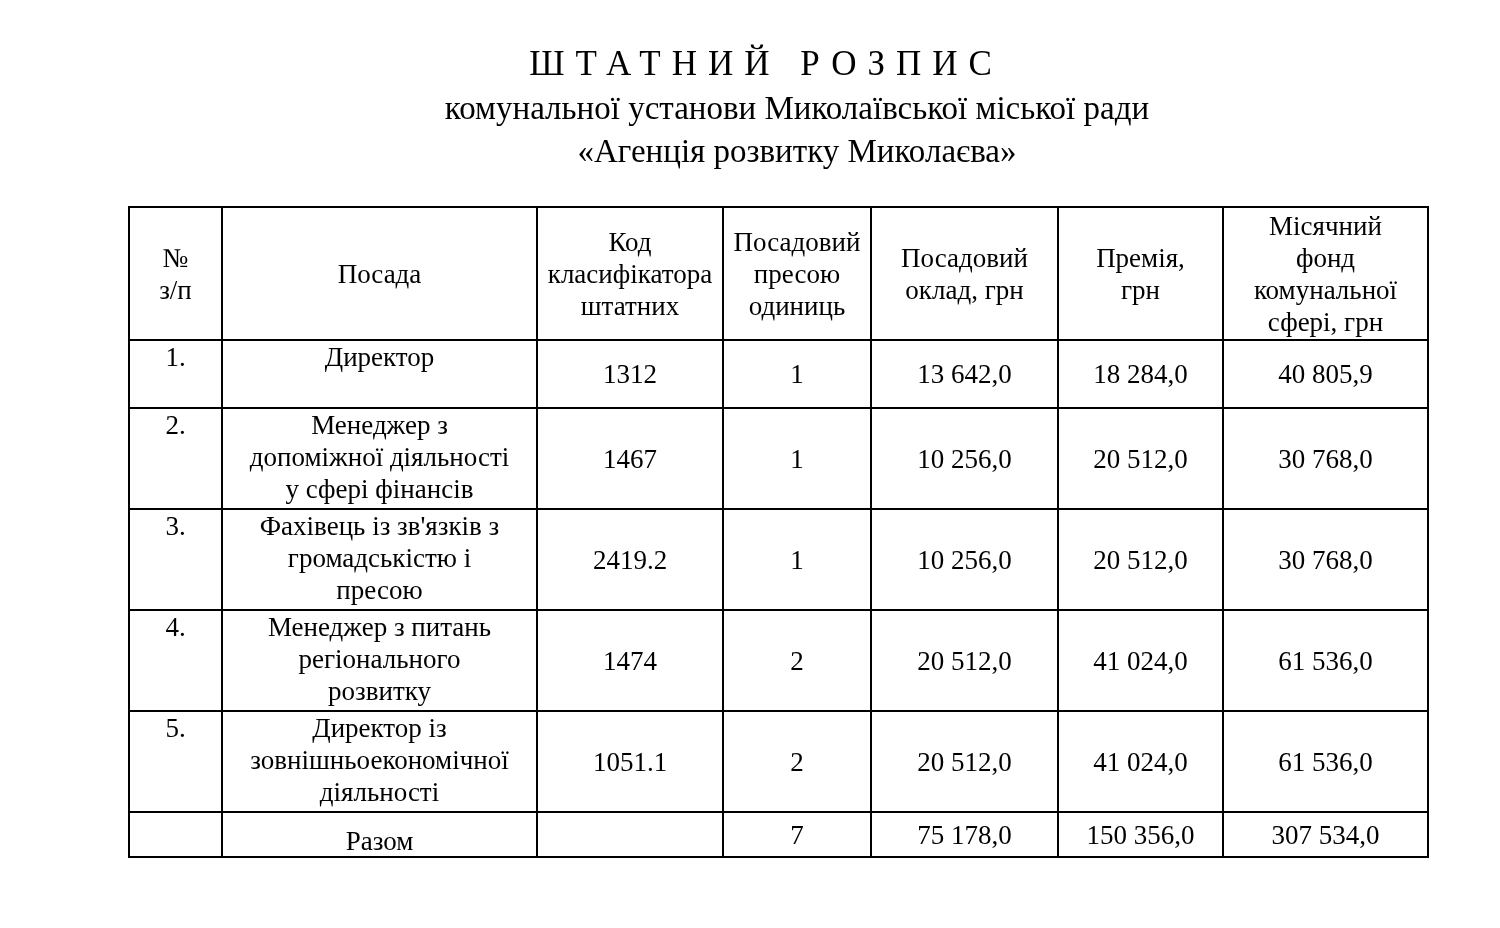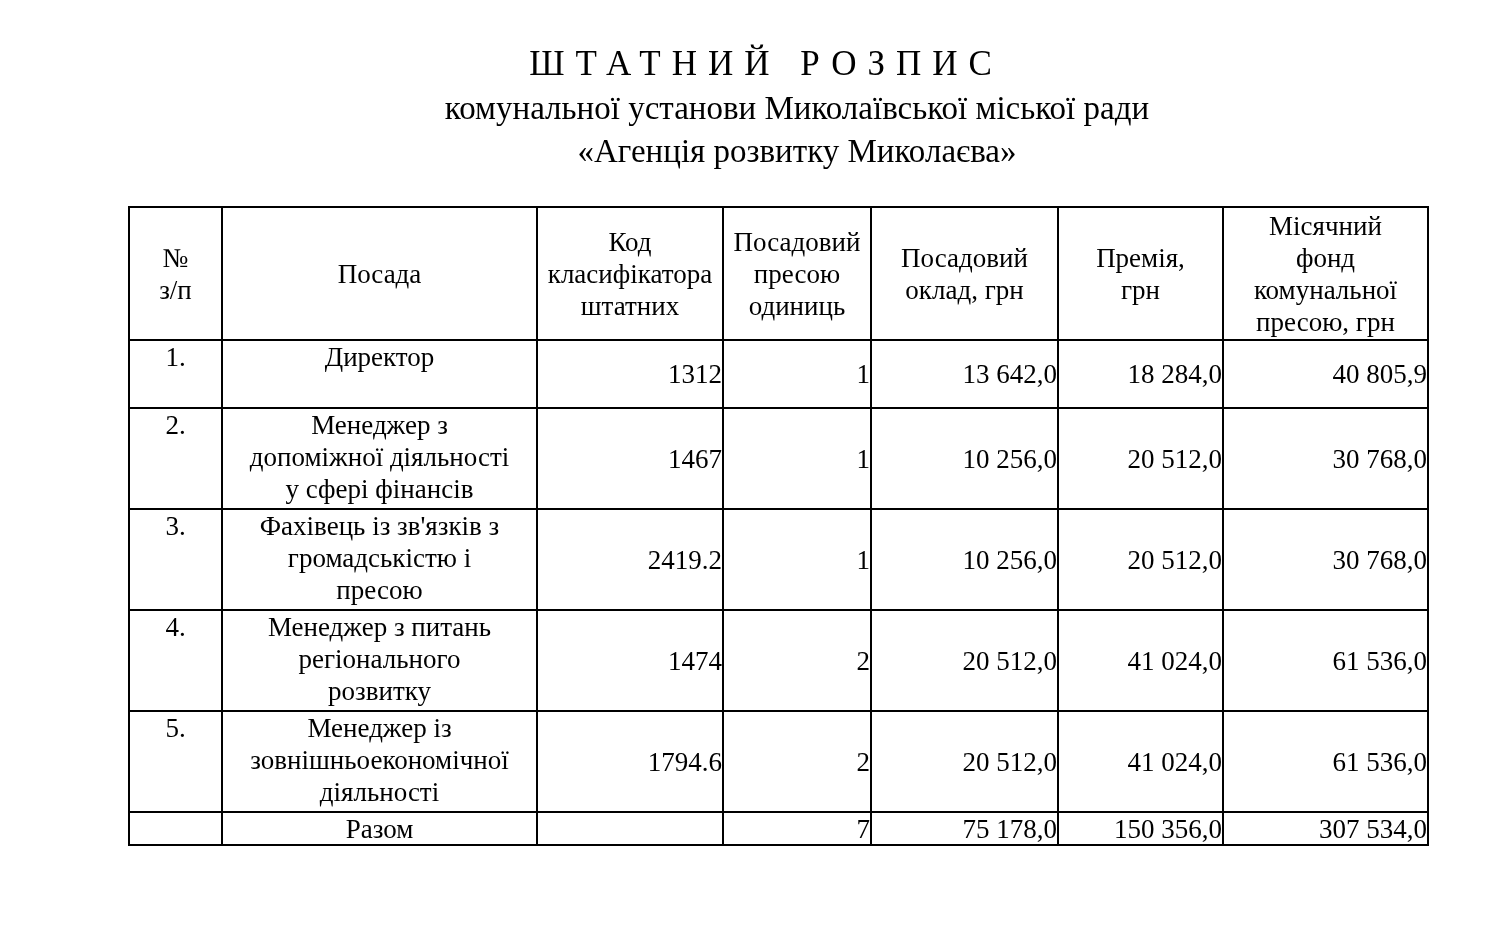--- a/index.html
+++ b/index.html
@@ -61,32 +61,32 @@
       vertical-align: top;
       padding-top: 2px;
     }
     td.pos {
       text-align: center;
       vertical-align: top;
       padding-left: 15px;
       padding-top: 2px;
     }
     td.c {
-      text-align: right;
+      text-align: center;
       vertical-align: middle;
     }
     tr.r1 td { height: 66px; }
     tr.r2 td, tr.r3 td, tr.r4 td, tr.r5 td { height: 99px; }
     tr.total td {
       height: 31px;
       line-height: 30px;
       vertical-align: middle;
       padding-top: 0;
     }
-    tr.total td.pos { padding-top: 0; }
+    tr.total td.pos { padding-top: 12px; }
   </style>
 </head>
 <body>
 
 <div>
   <div class="title">ШТАТНИЙ РОЗПИС</div>
   <div class="subtitle s1">комунальної установи Миколаївської міської ради</div>
   <div class="subtitle s2">«Агенція розвитку Миколаєва»</div>
 </div>
 
@@ -124,21 +124,21 @@
         <span>оклад, грн</span>
       </th>
       <th>
         <span>Премія,</span><br>
         <span>грн</span>
       </th>
       <th>
         <span>Місячний</span><br>
         <span>фонд</span><br>
         <span>комунальної</span><br>
-        <span>пресою, грн</span>
+        <span>сфері, грн</span>
       </th>
     </tr>
   </thead>
   <tbody>
     <tr class="r1">
       <td class="num">1.</td>
       <td class="pos">
         <span>Директор</span>
       </td>
       <td class="c">1312</td>
@@ -182,25 +182,25 @@
       </td>
       <td class="c">1474</td>
       <td class="c">2</td>
       <td class="c">20 512,0</td>
       <td class="c">41 024,0</td>
       <td class="c">61 536,0</td>
     </tr>
     <tr class="r5">
       <td class="num">5.</td>
       <td class="pos">
-        <span>Менеджер із</span><br>
+        <span>Директор із</span><br>
         <span>зовнішньоекономічної</span><br>
         <span>діяльності</span>
       </td>
-      <td class="c">1794.6</td>
+      <td class="c">1051.1</td>
       <td class="c">2</td>
       <td class="c">20 512,0</td>
       <td class="c">41 024,0</td>
       <td class="c">61 536,0</td>
     </tr>
     <tr class="total">
       <td class="num"></td>
       <td class="pos">Разом</td>
       <td class="c"></td>
       <td class="c">7</td>

